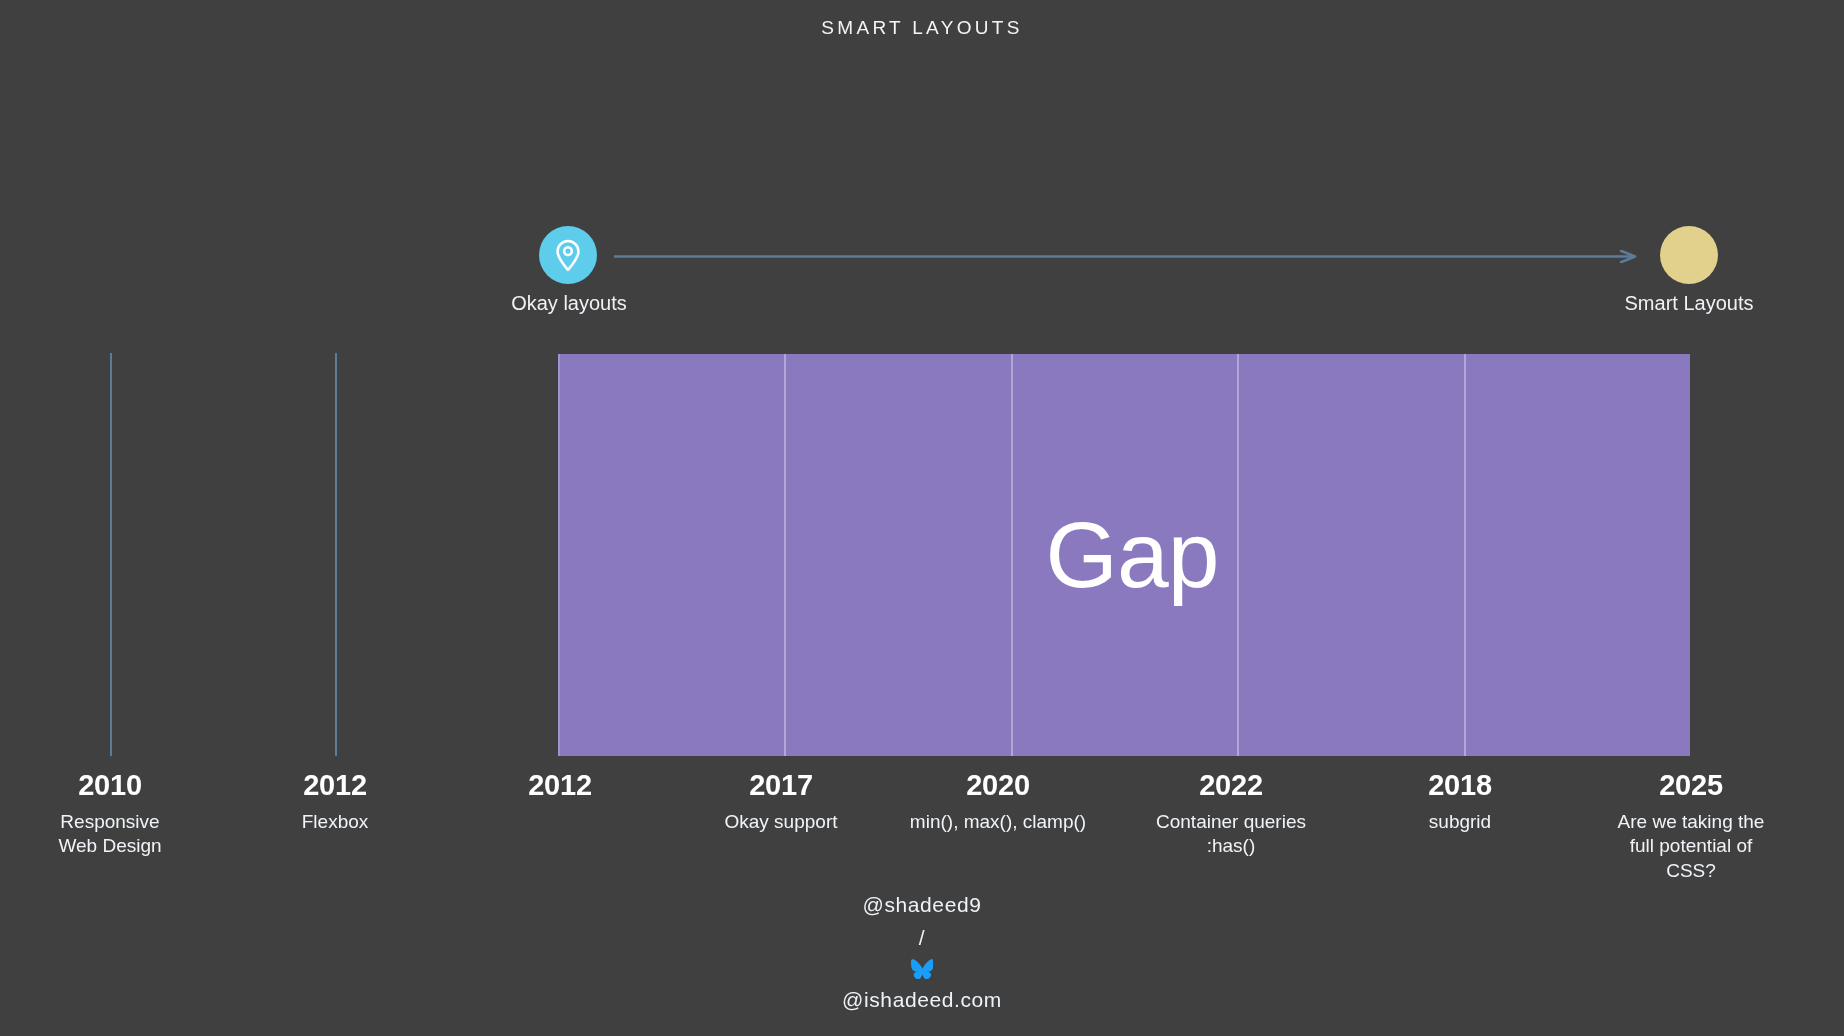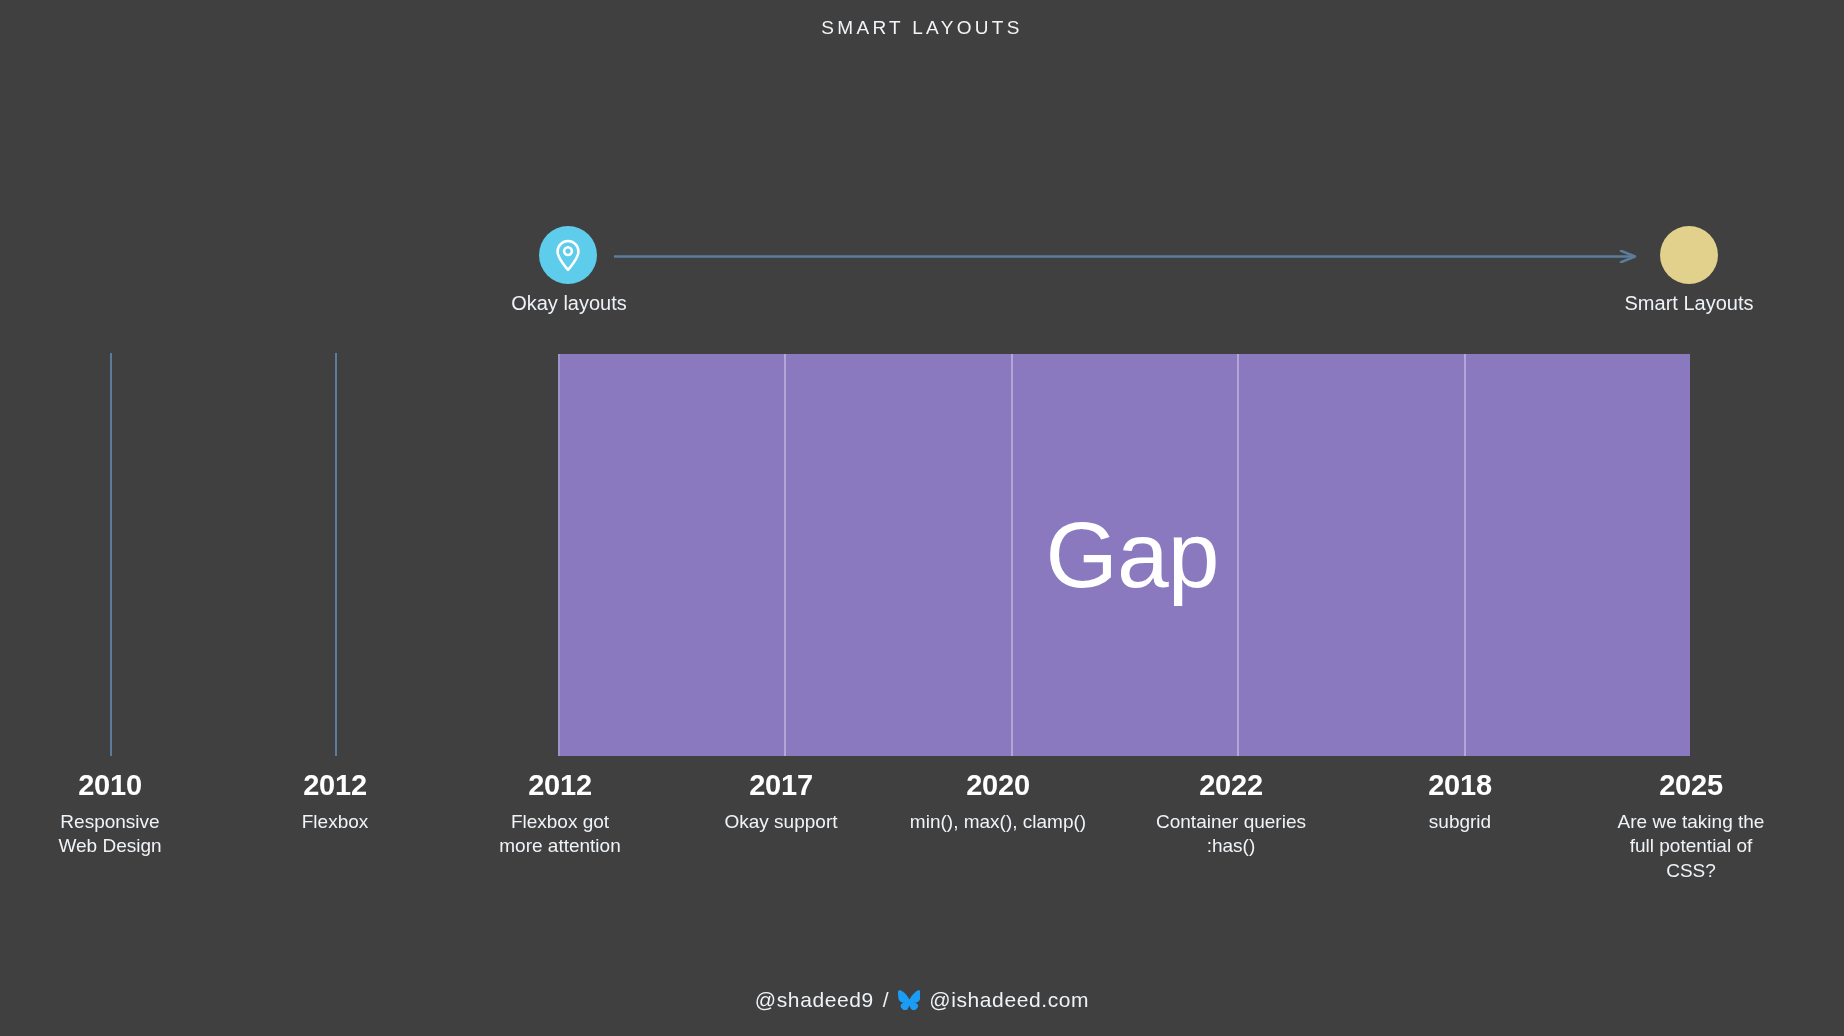--- a/index.html
+++ b/index.html
@@ -170,20 +170,21 @@
     left: 0;
     bottom: 24px;
     width: 100%;
     display: flex;
     align-items: center;
     justify-content: center;
     gap: 9px;
     font-size: 21px;
     letter-spacing: 0.6px;
     color: #eef3f8;
+    flex-direction: column;
   }
   .footer .bsky-icon { display: flex; align-items: center; }
 </style>
 </head>
 <body>
 
 <div class="slide">
 
   <div class="slide-title">SMART LAYOUTS</div>
 
@@ -229,22 +230,20 @@
         <div class="tl-year">2010</div>
         <div class="tl-desc">Responsive
 Web Design</div>
       </div>
       <div class="tl-col" style="left: 225px; width: 220px;">
         <div class="tl-year">2012</div>
         <div class="tl-desc">Flexbox</div>
       </div>
       <div class="tl-col" style="left: 450px; width: 220px;">
         <div class="tl-year">2012</div>
-        <div class="tl-desc">Flexbox got
-more attention</div>
       </div>
       <div class="tl-col" style="left: 671px; width: 220px;">
         <div class="tl-year">2017</div>
         <div class="tl-desc">Okay support</div>
       </div>
       <div class="tl-col" style="left: 885px; width: 226px;">
         <div class="tl-year">2020</div>
         <div class="tl-desc">min(), max(), clamp()</div>
       </div>
       <div class="tl-col" style="left: 1118px; width: 226px;">

